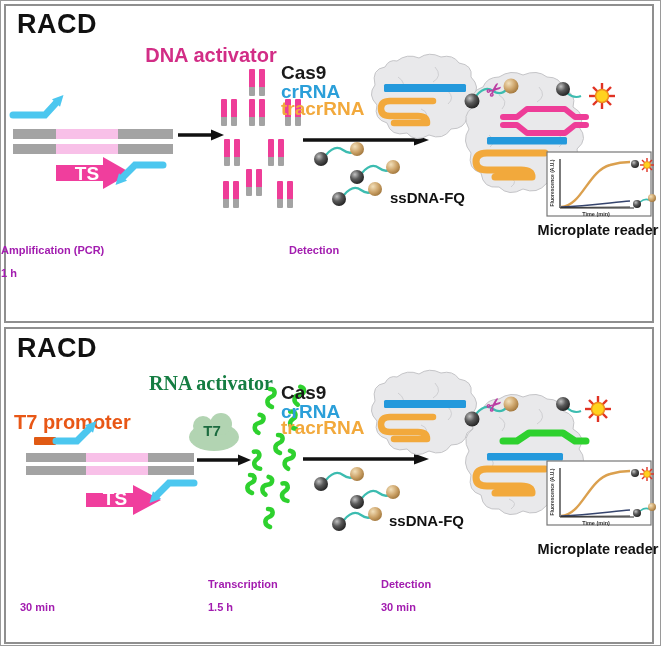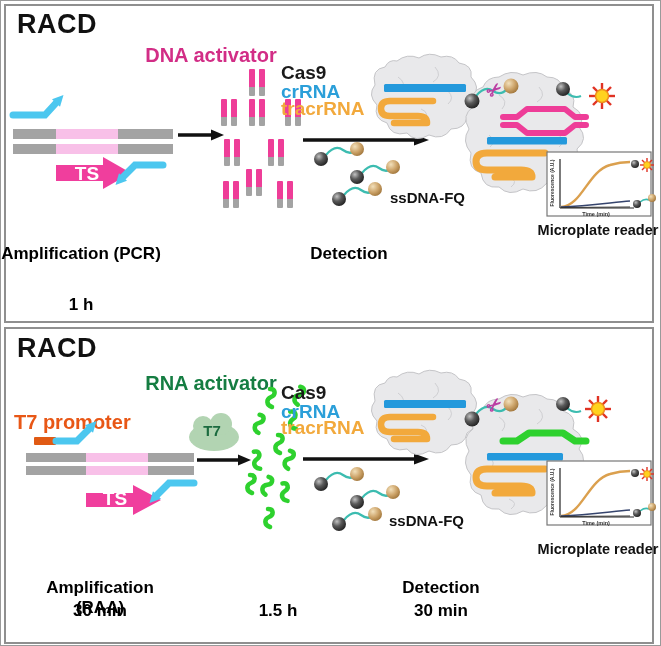--- a/index.html
+++ b/index.html
@@ -2,21 +2,21 @@
 <html><head>
 <meta charset="utf-8">
 <style>
   html,body{margin:0;padding:0;background:#fff;}
   #fig{position:relative;width:661px;height:646px;background:#fff;font-family:"Liberation Sans",sans-serif;font-weight:bold;overflow:hidden;border:1px solid #9a9a9a;box-sizing:border-box;}
   .abs{position:absolute;}
   .panel{position:absolute;left:3px;width:650px;border:2px solid #8f8f8f;background:#fff;box-sizing:border-box;}
   .ptitle{font-size:27px;color:#111;letter-spacing:0.5px;}
   .lbl{font-size:20px;}
   .enz{font-size:19px;text-align:left;width:80px;}
-  .step{text-align:center;color:#000000;font-size:17px;}
+  .step{text-align:left;color:#a21caf;font-size:11px;}
   .probe-lbl{font-size:15px;color:#111;}
   .reader-lbl{font-size:14.5px;color:#111;text-align:center;width:128px;}
   .ts-lbl{color:#fff;font-size:19px;text-align:center;width:52px;}
   .t7-lbl{color:#1b6b3f;font-size:15px;text-align:center;width:30px;}
   .scissors{font-size:18px;color:#bb3fa3;transform:rotate(-40deg);line-height:1;}
   .dpair{position:absolute;width:16px;height:27px;}
   .dbar{position:absolute;top:0;width:6px;height:27px;border-radius:1px;
         background:linear-gradient(180deg,#ee3d98 0%,#ee3d98 66%,#a3a3a3 66%,#a3a3a3 100%);}
   svg{display:block;overflow:visible;}
 </style>
@@ -180,25 +180,25 @@
         <line x1="106" y1="9" x2="96" y2="19"></line>
     </g>
     <circle cx="101" cy="14" r="3.4" fill="#ffd21f" stroke="#ef8f1e" stroke-width="1"></circle>
     <path d="M94,51 q5,-4 9,-2" stroke="#3cbcb0" stroke-width="1.6" fill="none"></path>
     <circle cx="91" cy="53" r="4" fill="url(#gradQ)"></circle>
     <circle cx="106" cy="47" r="4" fill="url(#gradF)"></circle>
   </svg>
   <div class="abs reader-lbl" style="left:533px;top:221px;">Microplate reader</div>
 
   <div class="abs step" style="left:0px;top:243px;width:160px;">Amplification (PCR)</div>
-  <div class="abs step" style="left:0px;top:266px;width:160px;margin-top:28px;">1 h</div>
+  <div class="abs step" style="left:0px;top:266px;width:160px;">1 h</div>
   <div class="abs step" style="left:288px;top:243px;width:120px;">Detection</div>
 
   <div class="abs ptitle" style="left:16px;top:332px;text-align:right;">RACD</div>
-  <div class="abs lbl" style="left:130px;top:371px;width:160px;text-align:center;color:#157d42;">RNA activator</div>
+  <div class="abs lbl" style="left:130px;top:371px;width:160px;text-align:center;color:#157d42;font-family:Liberation Serif, serif;">RNA activator</div>
   <div class="abs lbl" style="left:13px;top:410px;color:#e85716;text-align:center;">T7 promoter</div>
 
   <svg class="abs" style="left:20px;top:408px;" width="180" height="112" viewBox="0 0 180 112">
     <rect x="13" y="28" width="22" height="8" rx="1" fill="#e05a14"></rect>
     <path d="M35,32 H56 L68,20" stroke="#4cc7ef" stroke-width="7" fill="none" stroke-linecap="round"></path>
     <polygon points="0,-5.5 11,0 0,5.5" transform="translate(68,20) rotate(-47)" fill="#4cc7ef"></polygon>
     <rect x="5" y="44" width="168" height="9" fill="#a3a3a3"></rect>
     <rect x="5" y="57" width="168" height="9" fill="#a3a3a3"></rect>
     <rect x="65" y="44" width="62" height="9" fill="#f8c0e8"></rect>
     <rect x="65" y="57" width="62" height="9" fill="#f8c0e8"></rect>
@@ -331,19 +331,19 @@
       <line x1="96" y1="9" x2="106" y2="19"></line>
         <line x1="106" y1="9" x2="96" y2="19"></line>
     </g>
     <circle cx="101" cy="14" r="3.4" fill="#ffd21f" stroke="#ef8f1e" stroke-width="1"></circle>
     <path d="M94,51 q5,-4 9,-2" stroke="#3cbcb0" stroke-width="1.6" fill="none"></path>
     <circle cx="91" cy="53" r="4" fill="url(#gradQ)"></circle>
     <circle cx="106" cy="47" r="4" fill="url(#gradF)"></circle>
   </svg>
   <div class="abs reader-lbl" style="left:533px;top:540px;">Microplate reader</div>
 
-  <div class="abs step" style="left:19px;top:577px;width:160px;">Amplification (RAA)</div>
   <div class="abs step" style="left:19px;top:600px;width:160px;">30 min</div>
+  <div class="abs step" style="left:207px;top:577px;width:140px;">Transcription</div>
   <div class="abs step" style="left:207px;top:600px;width:140px;">1.5 h</div>
   <div class="abs step" style="left:380px;top:577px;width:120px;">Detection</div>
   <div class="abs step" style="left:380px;top:600px;width:120px;">30 min</div>
 
 </div>
 
 </body></html>

